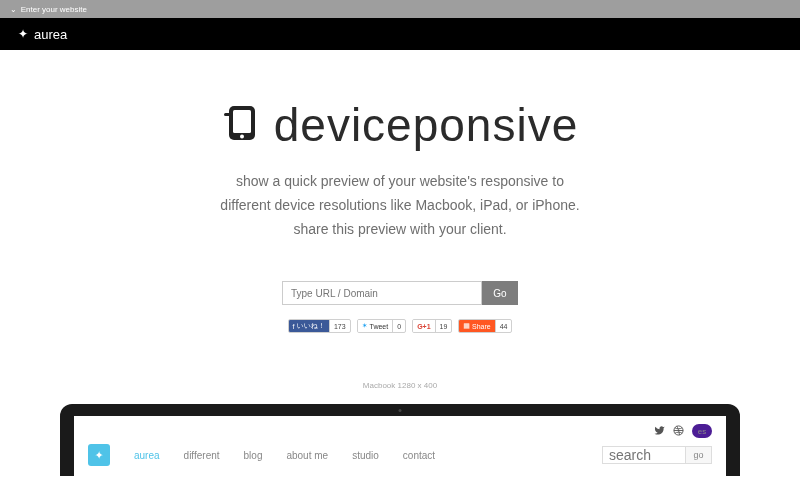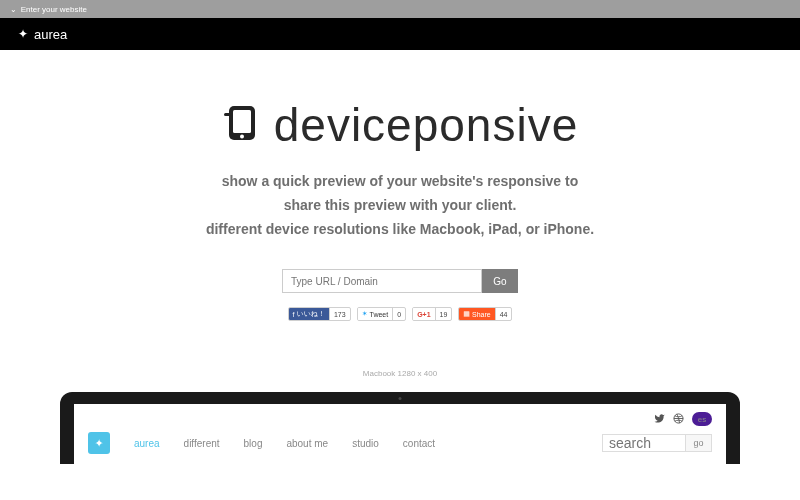--- a/index.html
+++ b/index.html
@@ -5,22 +5,22 @@
   * { margin: 0; padding: 0; box-sizing: border-box; }
   body { font-family: -apple-system, "Helvetica Neue", Arial, sans-serif; background: #fff; width: 800px; height: 500px; overflow: hidden; font-weight: 300; }
   .topbar { background: #9e9e9e; height: 18px; display: flex; align-items: center; padding: 0 10px; color: #fff; font-size: 8px; }
   .topbar-chevron { margin-right: 4px; font-size: 8px; }
   .blackbar { background: #000; height: 32px; display: flex; align-items: center; padding: 0 18px; color: #fff; font-size: 13px; }
   .blackbar .brand-icon { margin-right: 6px; font-size: 12px; color:#fff; }
   .main { text-align: center; padding-top: 48px; }
   .logo-row { display: flex; align-items: center; justify-content: center; gap: 12px; }
   .device-icon { display:inline-block; }
   .title { font-size: 46px; font-weight: 300; letter-spacing: 1px; color: #2b2b2b; }
-  .tagline { margin-top: 18px; font-size: 14px; color: #6f6f6f; line-height: 1.7; font-weight: 700; }
-  .url-row { margin-top: 28px; display: flex; justify-content: center; }
+  .tagline { margin-top: 18px; font-size: 14px; color: #6f6f6f; line-height: 1.7; font-weight: 400; }
+  .url-row { margin-top: 40px; display: flex; justify-content: center; }
   .url-input { width: 200px; height: 24px; border: 1px solid #ccc; font-size: 10px; padding: 0 8px; color: #777; background:#fff; }
   .go-btn { width: 36px; height: 24px; background: #7d7d7d; color: #fff; border: none; font-size: 10px; cursor: pointer; }
   .social-row { margin-top: 14px; display: flex; justify-content: center; gap: 6px; align-items:center; }
   .sbadge { display:inline-flex; align-items:center; font-size:7px; height:14px; border:1px solid #d0d0d0; background:#fff; border-radius:2px; overflow:hidden; cursor:pointer;}
   .sbadge .lab { padding:0 4px; display:flex; align-items:center; gap:2px; height:100%;}
   .sbadge .cnt { padding:0 4px; border-left:1px solid #d0d0d0; color:#444; height:100%; display:flex; align-items:center;}
   .sbadge.fb .lab{ background:#3b5998; color:#fff;}
   .sbadge.tw .lab{ background:#fff; color:#333;}
   .sbadge.gp .lab{ background:#fff; color:#db4437; font-weight:bold;}
   .sbadge.sh .lab{ background:#ff5722; color:#fff;}
@@ -60,22 +60,22 @@
           <rect x="7" y="3" width="26" height="34" rx="5" fill="#222"></rect>
           <rect x="11" y="7" width="18" height="23" rx="1.5" fill="#fff"></rect>
           <circle cx="20" cy="33.5" r="2" fill="#fff"></circle>
           <rect x="2" y="10" width="7" height="3" rx="1.5" fill="#222"></rect>
         </svg>
     </span>
     <span class="title">deviceponsive</span>
   </div>
   <div class="tagline">
     <div>show a quick preview of your website's responsive to</div>
+    <div>different device resolutions like Macbook, iPad, or iPhone.</div>
     <div>share this preview with your client.</div>
-    <div>different device resolutions like Macbook, iPad, or iPhone.</div>
   </div>
   <div class="url-row">
     <input class="url-input" placeholder="Type URL / Domain" style="">
     <button class="go-btn">Go</button>
   </div>
   <div class="social-row">
     <span class="sbadge fb">
         <span class="lab">
           <span>f</span>
           <span>いいね！</span>

